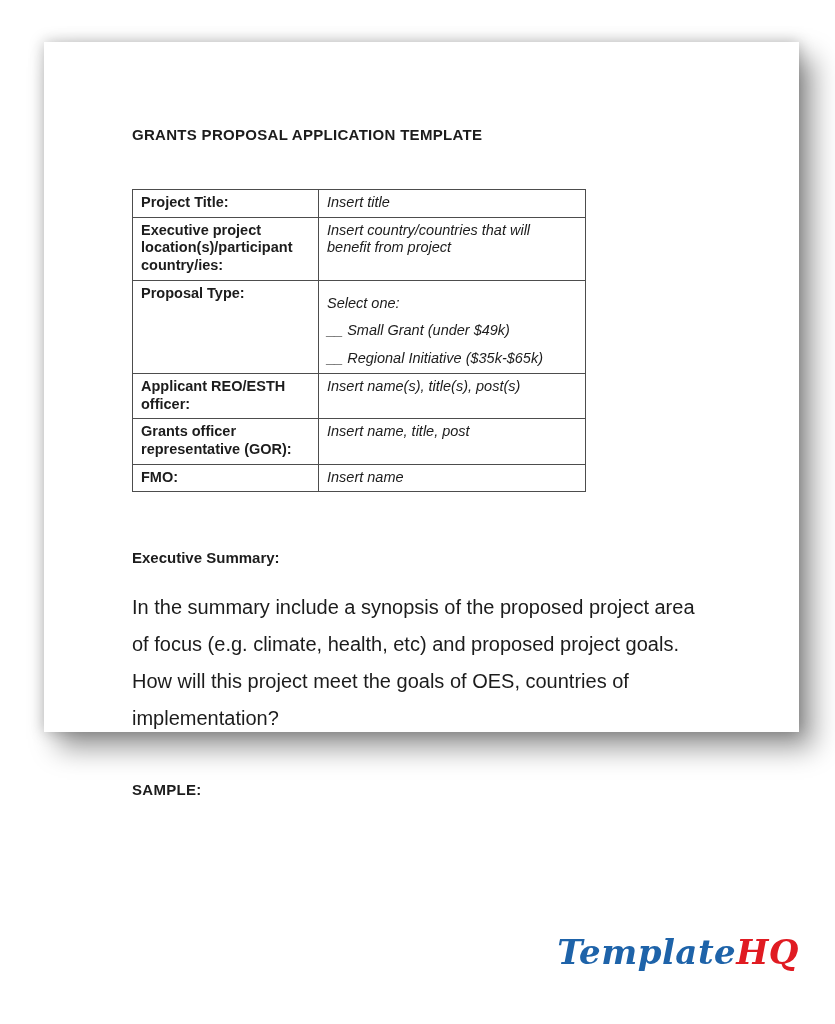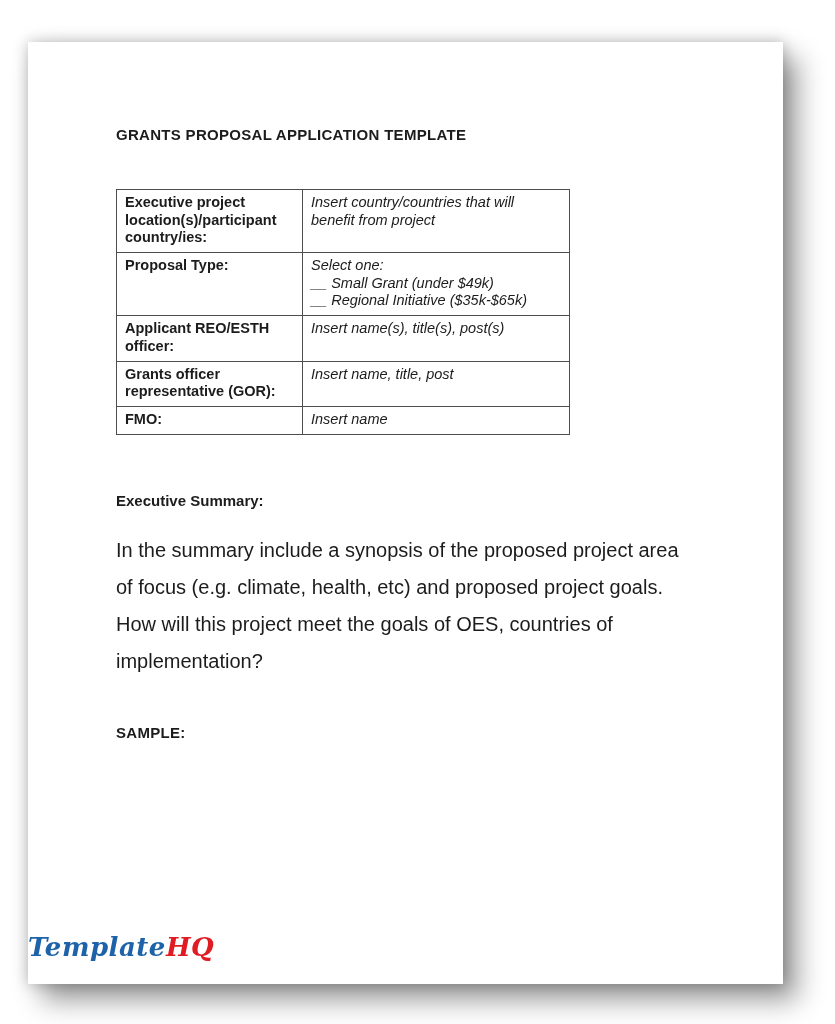--- a/index.html
+++ b/index.html
@@ -5,22 +5,22 @@
   * { margin: 0; padding: 0; box-sizing: border-box; }
   html, body {
     width: 835px; height: 1024px;
     background: #ffffff;
     font-family: "Liberation Sans", sans-serif;
     overflow: hidden;
   }
   .canvas { position: relative; width: 835px; height: 1024px; }
   .sheet {
     position: absolute;
-    left: 28px; top: 42px;
-    width: 755px; height: 942px;
+    left: 44px; top: 42px;
+    width: 755px; height: 690px;
     background: #ffffff;
     box-shadow: 0 0 14px rgba(0,0,0,0.25), 14px 16px 26px rgba(0,0,0,0.40);
   }
   .content {
     position: relative;
     padding: 84px 90px 0 88px;
     color: #1c1c1c;
   }
   .doc-title {
     font-size: 15px;
@@ -37,21 +37,21 @@
   table.fields td {
     border: 1px solid #4d4d4d;
     vertical-align: top;
     padding: 4px 8px 5px 8px;
     font-size: 14.5px;
     line-height: 1.22;
   }
   td.label { width: 186px; font-weight: bold; }
   td.value { width: 267px; font-style: italic; }
   td.pad-extra { padding-bottom: 24px; }
-  .vline { display: block; }
+  .vline { display: block; margin-top: 10px; }
   .exec-heading {
     margin-top: 57px;
     font-size: 15px;
     font-weight: bold;
   }
   .instructions {
     margin-top: 23px;
     font-size: 20px;
     line-height: 1.85;
     max-width: 585px;
@@ -59,41 +59,45 @@
   .sample-label {
     margin-top: 44px;
     font-size: 15px;
     font-weight: bold;
     letter-spacing: 0.3px;
   }
   .logo {
     position: absolute;
     left: 0; right: 0;
     top: 890px;
-    text-align: left;
+    text-align: right;
     font-family: "DejaVu Serif", serif;
     font-weight: bold;
     font-style: italic;
-    font-size: 26px;
+    font-size: 34px;
     letter-spacing: 0.5px;
   }
   .logo-primary { color: #1e63a9; }
   .logo-accent  { color: #e01b22; }
 </style>
 </head>
 <body>
 
 <div class="canvas">
   <div class="sheet">
     <div class="content">
 
       <div class="doc-title">GRANTS PROPOSAL APPLICATION TEMPLATE</div>
 
       <table class="fields">
         <tbody>
+          <tr>
+            <td class="label">Project Title:</td>
+            <td class="value">Insert title</td>
+          </tr>
           <tr>
             <td class="label">Executive project location(s)/participant country/ies:</td>
             <td class="value">Insert country/countries that will benefit from project</td>
           </tr>
           <tr>
             <td class="label">Proposal Type:</td>
             <td class="value pad-extra">
               <span class="vline">Select one:</span>
               <span class="vline">__ Small Grant (under $49k)</span>
               <span class="vline">__ Regional Initiative ($35k-$65k)</span>

